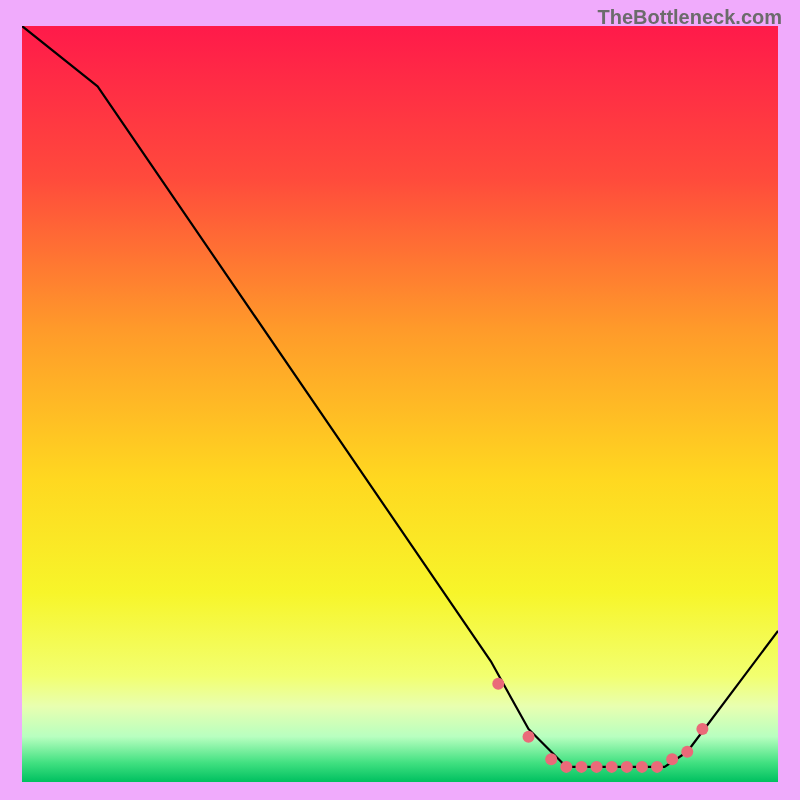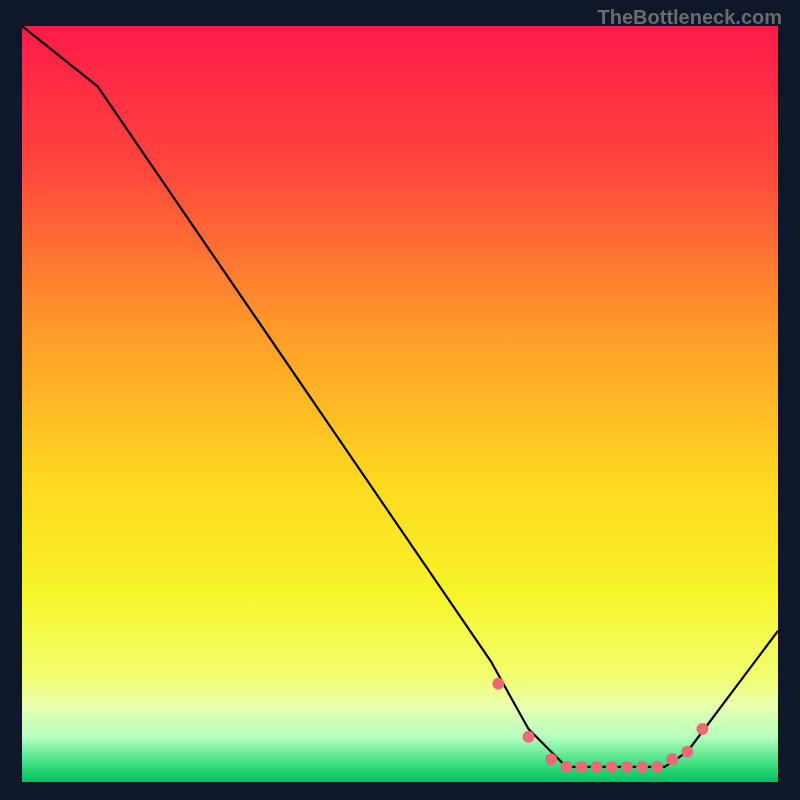--- a/index.html
+++ b/index.html
@@ -8,21 +8,21 @@
     background: #000;
     width: 800px;
     height: 800px;
     overflow: hidden;
     font-family: Arial, sans-serif;
   }
   .container {
     position: relative;
     width: 800px;
     height: 800px;
-    background: #0f172a;
+    background: #f0abfc;
   }
   .watermark {
     position: absolute;
     top: 6px;
     right: 18px;
     color: #6b6b6b;
     font-size: 20px;
     font-weight: bold;
     z-index: 10;
   }

